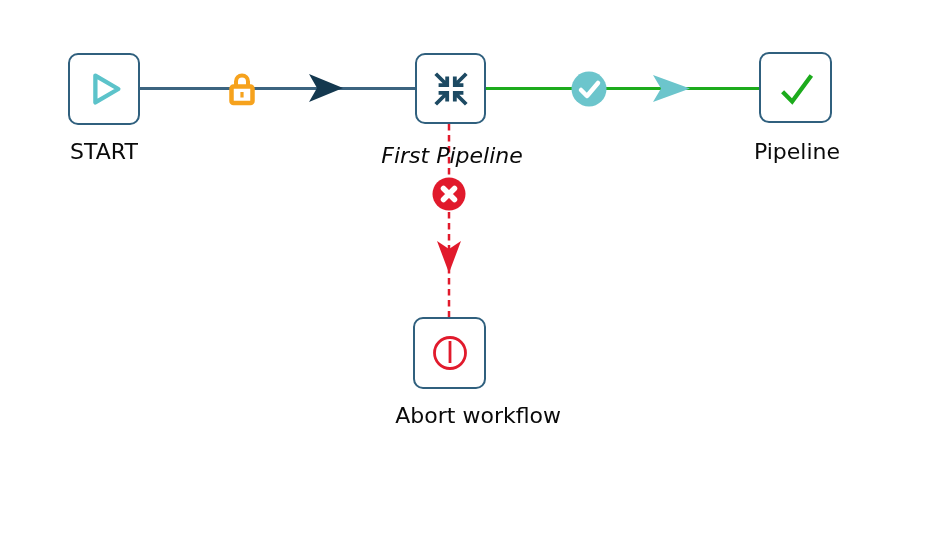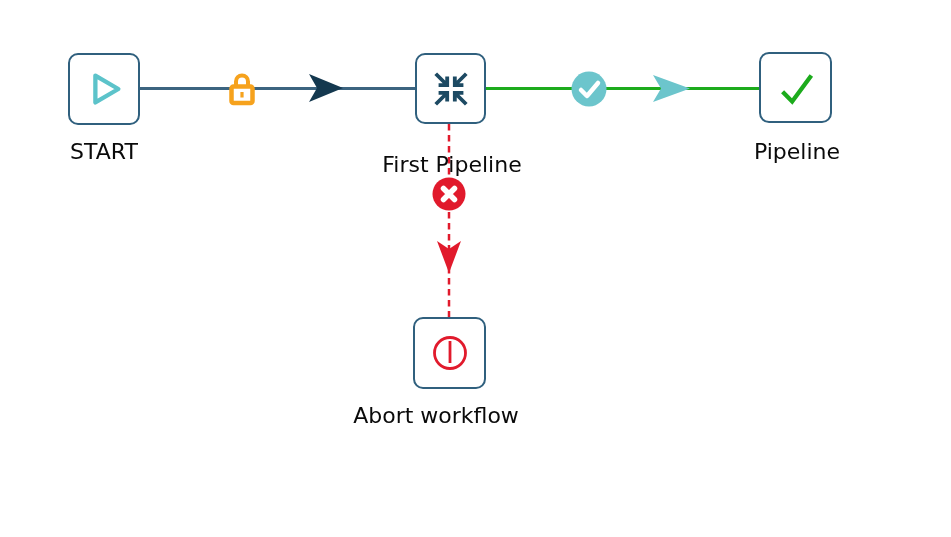--- a/index.html
+++ b/index.html
@@ -121,17 +121,17 @@
   </div>
 
   <div class="node" style="left:413px; top:317px; width:73px; height:72px;">
     <svg width="48" height="48" viewBox="0 0 48 48">
       <circle class="abort-stroke" cx="24" cy="24" r="15.5"></circle>
       <line class="abort-stroke" x1="24" y1="12" x2="24" y2="34"></line>
     </svg>
   </div>
 
   <div class="node-label" style="left:24px; top:139px; width:160px;">START</div>
-  <div class="node-label" style="left:352px; top:152px; width:200px;">First Pipeline</div>
+  <div class="node-label" style="left:352px; top:143px; width:200px;font-style:italic;">First Pipeline</div>
   <div class="node-label" style="left:717px; top:139px; width:160px;">Pipeline</div>
-  <div class="node-label" style="left:336px; top:403px; width:200px;">Abort workflow</div>
+  <div class="node-label" style="left:361px; top:403px; width:200px;text-align:right;">Abort workflow</div>
 
 </div>
 
 </body></html>

